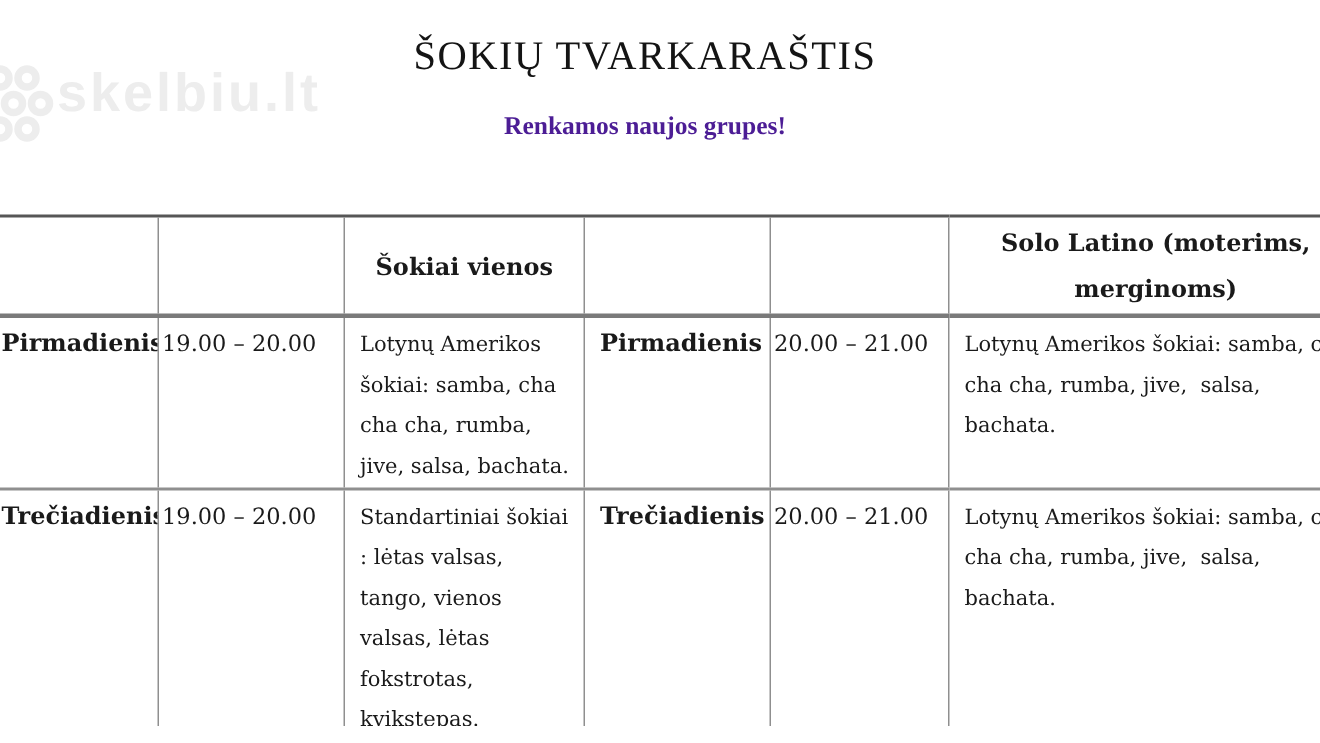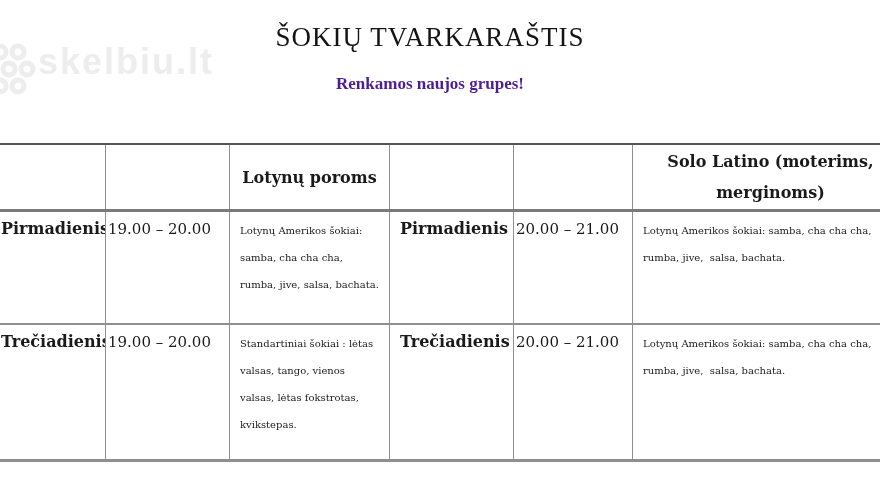--- a/index.html
+++ b/index.html
@@ -36,21 +36,21 @@
     vertical-align:middle;text-align:center;font-weight:bold;font-size:16px;
   }
   .solo-line{line-height:31px;}
   tr.row1{height:113px;}
   tr.row1 td{border-bottom:2px solid #8f8f8f;}
   tr.row2{height:137px;}
   tr.row2 td{border-bottom:3px solid #8f8f8f;}
   td.day{font-weight:bold;font-size:16px;vertical-align:top;padding:7px 2px 0 10px;}
   td.time{font-size:15px;vertical-align:top;text-align:left;padding:8px 2px 0 2px;}
   td.desc{
-    font-size:10px;vertical-align:top;line-height:27px;
+    font-size:14px;vertical-align:top;line-height:27px;
     padding:5px 8px 0 10px;white-space:pre-wrap;margin-top:10px;
   }
 </style>
 </head>
 <body>
 
 <div class="page">
 
   <div class="watermark">
     <svg class="wm-logo" width="54" height="56" viewBox="0 0 54 56">
@@ -76,21 +76,21 @@
         <col style="width:124px">
         <col style="width:160px">
       <col style="width:124px">
         <col style="width:119px">
         <col style="width:276px">
     </colgroup>
     <tbody>
       <tr class="head-row">
         <td></td>
         <td></td>
-        <td>Lotynų poroms</td>
+        <td>Šokiai vienos</td>
         <td></td>
         <td></td>
         <td>
           <div class="solo-line">Solo Latino (moterims,</div>
           <div class="solo-line">merginoms)</div>
         </td>
       </tr>
 
       <tr class="row1">
         <td class="day">Pirmadienis</td>

